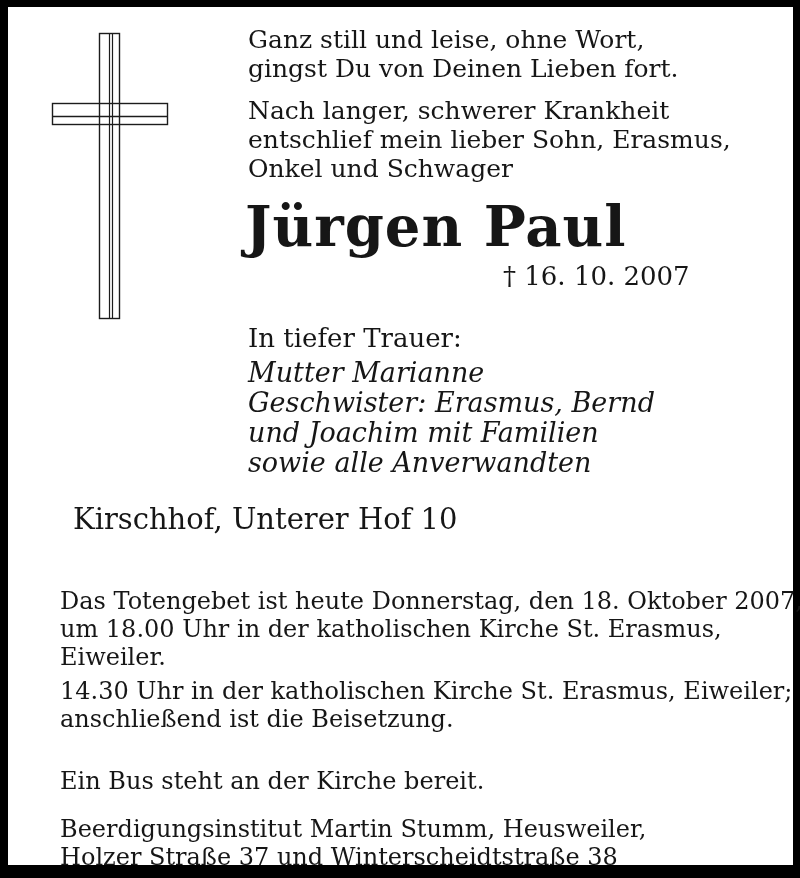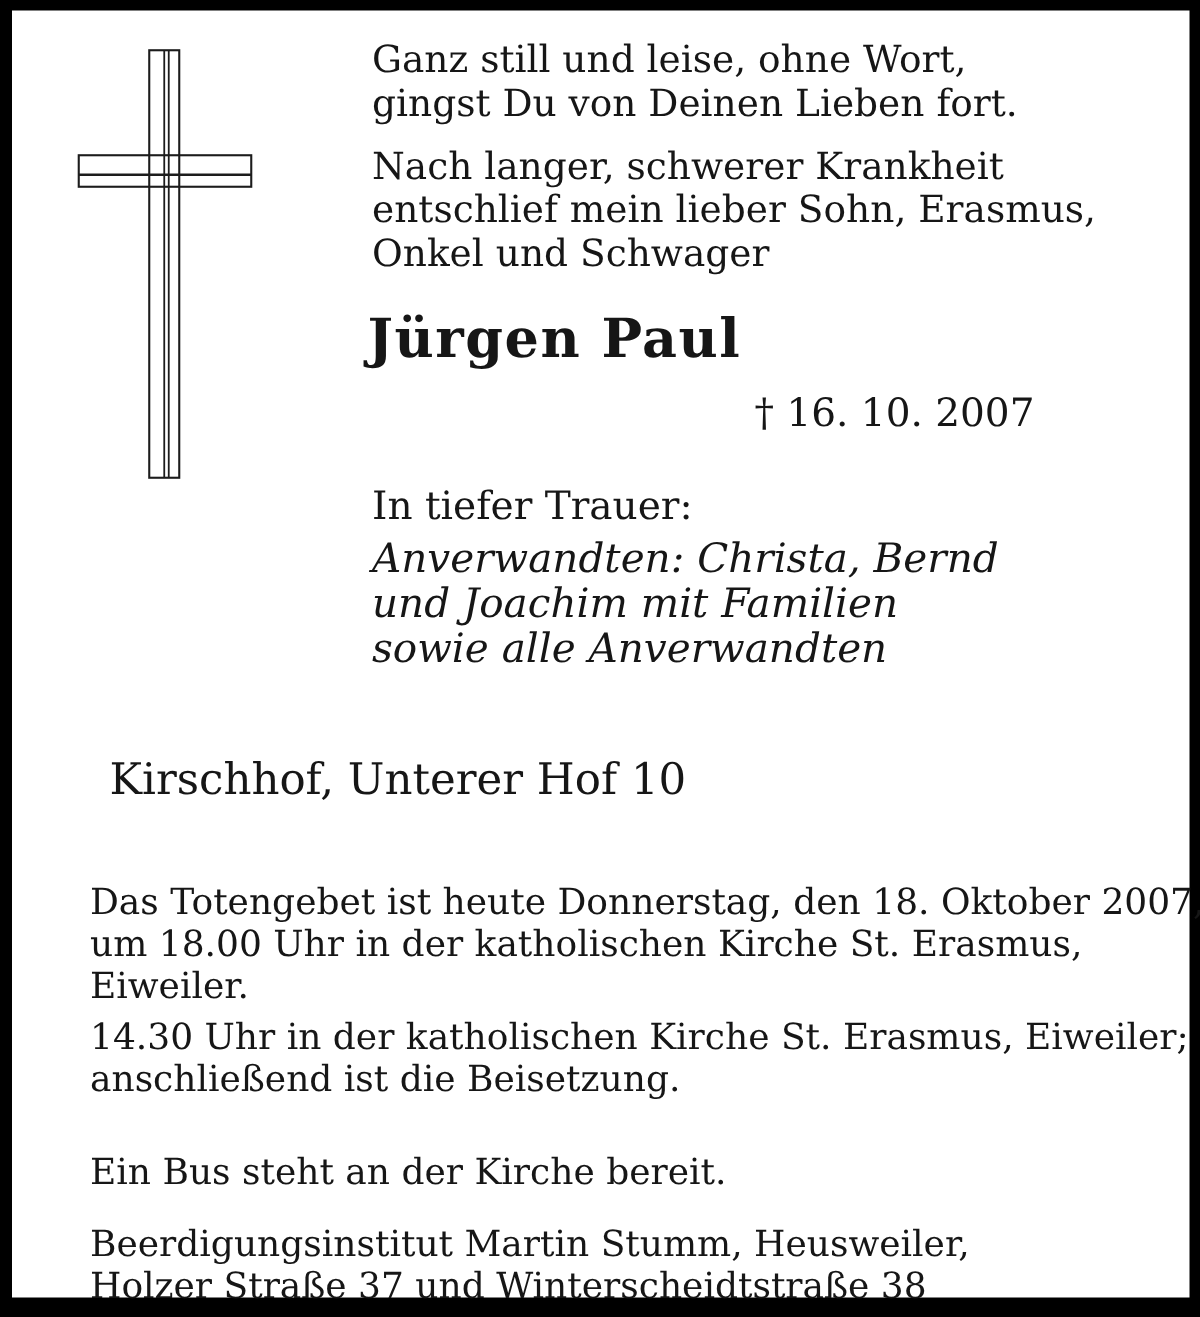--- a/index.html
+++ b/index.html
@@ -19,21 +19,21 @@
   .blk {
     position: absolute;
     color: #161616;
     white-space: nowrap;
     z-index: 2;
   }
   .line { display: block; }
 
   .epigraph   { left: 248px; top: 25px;  font-size: 25px; line-height: 29px; }
   .intro      { left: 248px; top: 96px;  font-size: 25px; line-height: 29px; }
-  .name       { left: 245px; top: 197px; font-size: 36px; line-height: 58px; font-weight: bold; letter-spacing: 1px; }
+  .name       { left: 245px; top: 197px; font-size: 56px; line-height: 58px; font-weight: bold; letter-spacing: 1px; }
   .dates      { left: 248px; top: 260px; width: 470px; height: 34px; font-size: 26px; line-height: 32px; }
   .dates .birth { position: absolute; left: 0; }
   .dates .death { position: absolute; left: 255px; }
   .trauer     { left: 248px; top: 322px; font-size: 26px; line-height: 32px; }
   .mourners   { left: 248px; top: 358px; font-size: 27px; line-height: 30px; font-style: italic; }
   .address    { left: 52px;  top: 503px; font-size: 29px; line-height: 32px; margin-left: 21px; }
   .para       { left: 60px;  font-size: 24px; line-height: 28px; margin-top: 28px; }
   .totengebet { top: 559px; }
   .sterbeamt  { top: 649px; }
   .bus        { top: 739px; }
@@ -79,21 +79,22 @@
 
 <div class="blk name">Jürgen Paul</div>
 
 <div class="blk dates">
   <span class="death">† 16. 10. 2007</span>
 </div>
 
 <div class="blk trauer">In tiefer Trauer:</div>
 
 <div class="blk mourners">
-  <span class="line">Anverwandten: Christa, Bernd</span>
+  <span class="line">Mutter Marianne</span>
+  <span class="line">Geschwister: Erasmus, Bernd</span>
   <span class="line">und Joachim mit Familien</span>
   <span class="line">sowie alle Anverwandten</span>
 </div>
 
 <div class="blk address">Kirschhof, Unterer Hof 10</div>
 
 <div class="blk para totengebet">
   <span class="line">Das Totengebet ist heute Donnerstag, den 18. Oktober 2007,</span>
   <span class="line">um 18.00 Uhr in der katholischen Kirche St. Erasmus,</span>
   <span class="line">Eiweiler.</span>

